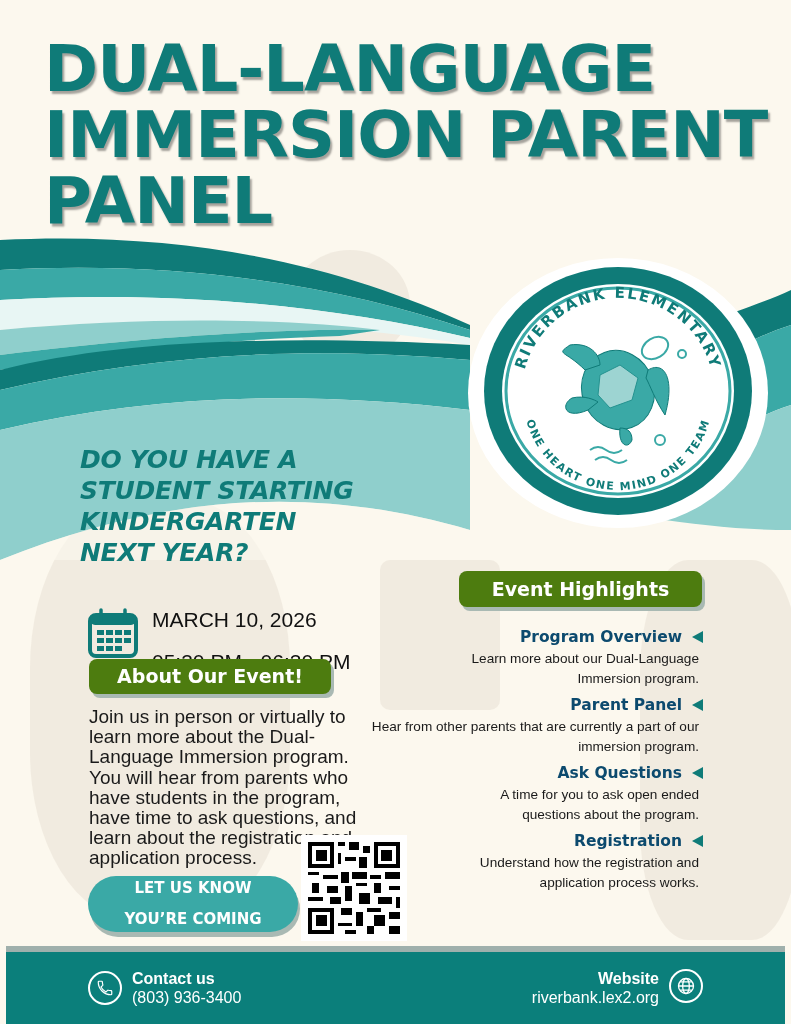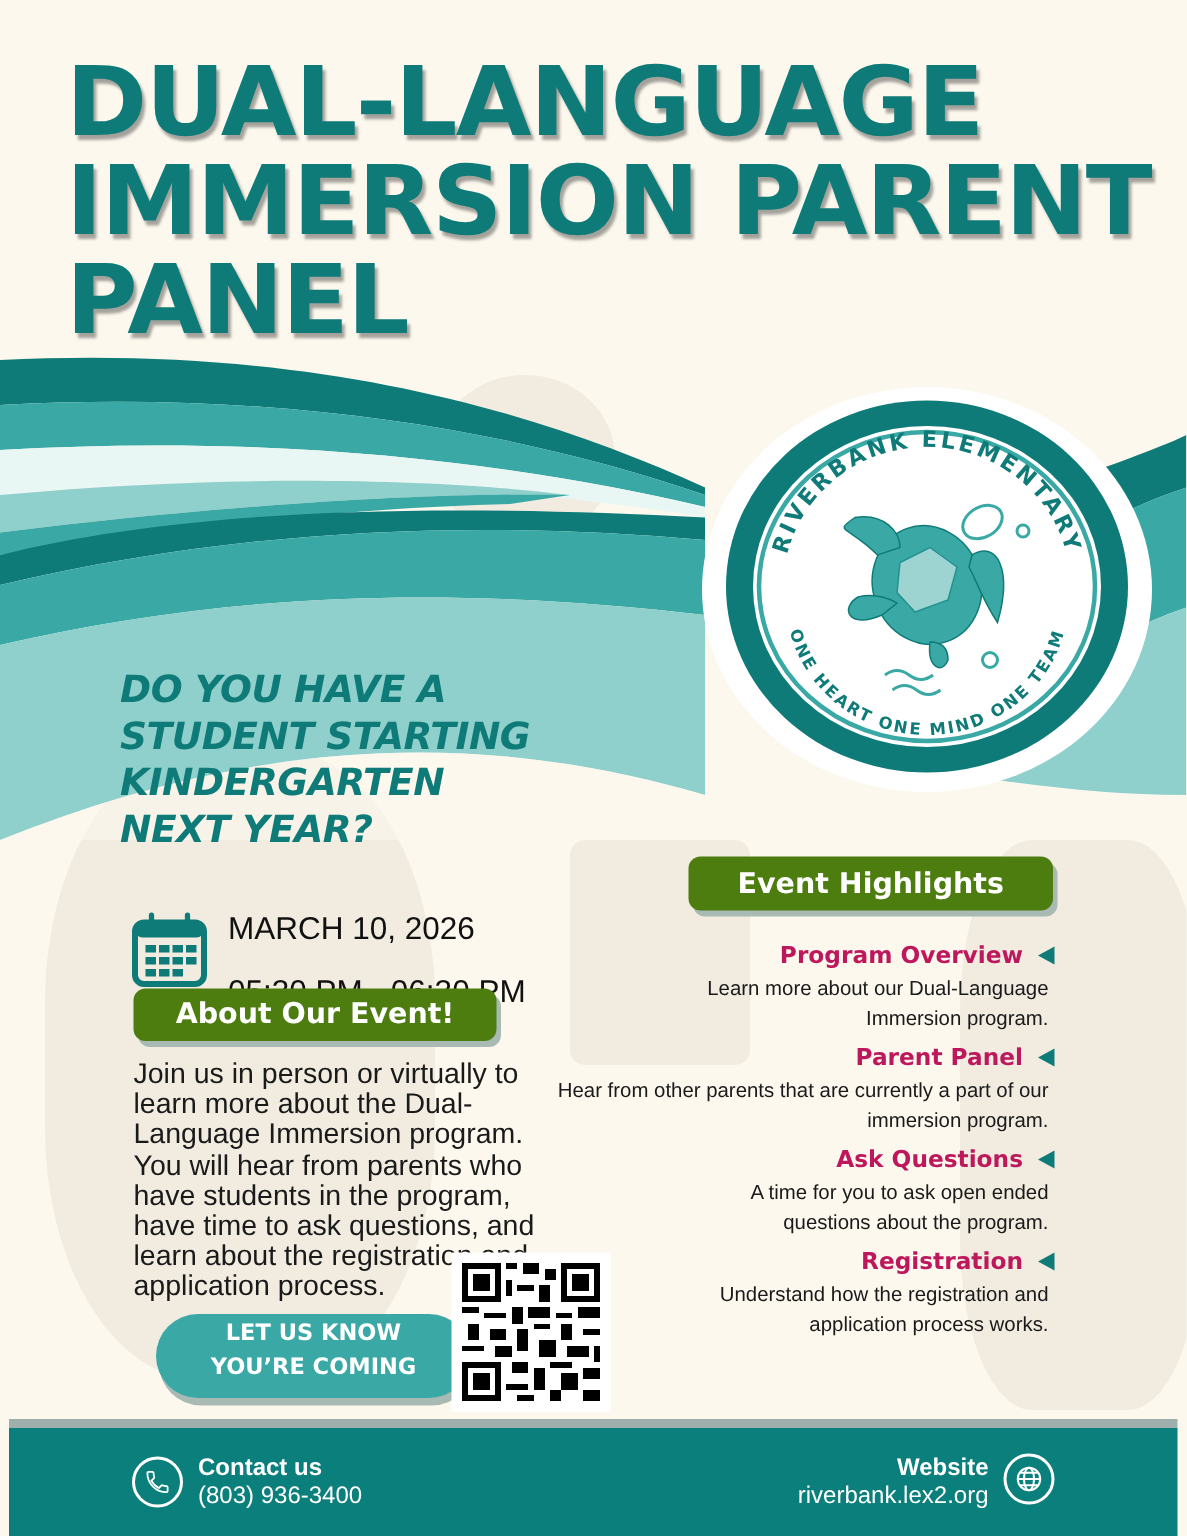--- a/index.html
+++ b/index.html
@@ -50,34 +50,34 @@
   }
   .pill-about { left: 89px; top: 659px; width: 242px; height: 35px; line-height: 35px; font-size: 19px; }
   .pill-highlights { left: 459px; top: 571px; width: 243px; height: 36px; line-height: 36px; font-size: 19px; }
 
   .about-body {
     position: absolute; left: 89px; top: 707px; width: 275px; margin: 0;
     font-size: 19px; line-height: 20.2px; color: #1a1a1a;
   }
 
   .cta {
-    position: absolute; left: 104px; top: 876px; width: 210px; height: 56px;
+    position: absolute; left: 88px; top: 876px; width: 210px; height: 56px;
     background: #3aa9a6; border-radius: 28px; color: #fff; border: none;
     box-shadow: 2px 5px 0 #a9b9b3;
     font-family: "DejaVu Sans", sans-serif; font-weight: 700; font-size: 15px; line-height: 23px;
-    display: flex; flex-direction: column; align-items: center; justify-content: flex-start; cursor: pointer;
+    display: flex; flex-direction: column; align-items: center; justify-content: space-between; cursor: pointer;
   }
 
   .qr { position: absolute; left: 301px; top: 835px; width: 106px; height: 106px; background: #fff; }
 
   .highlights { position: absolute; right: 88px; top: 625px; width: 330px; text-align: right; }
   .hl-item { margin-bottom: 4px; }
   .hl-title {
     display: flex; justify-content: flex-end; align-items: center; gap: 10px;
-    font-family: "DejaVu Sans", sans-serif; font-weight: 700; font-size: 15.5px; color: #be185d;
+    font-family: "DejaVu Sans", sans-serif; font-weight: 700; font-size: 15.5px; color: #0c4a6e;
     height: 24px;
   }
   .hl-arrow { width: 0; height: 0; border-top: 6px solid transparent; border-bottom: 6px solid transparent; border-right: 11px solid #0f7b78; }
   .hl-desc { font-size: 13.6px; line-height: 20px; color: #1a1a1a; padding-right: 4px; }
 
   .footer-stripe { position: absolute; left: 6px; top: 946px; width: 779px; height: 6px; background: #9fb0ac; }
   .footer {
     position: absolute; left: 6px; top: 952px; width: 779px; height: 72px; background: #0b7f7b; color: #fff;
   }
   .contact { position: absolute; left: 82px; top: 17px; display: flex; align-items: center; gap: 10px; }

